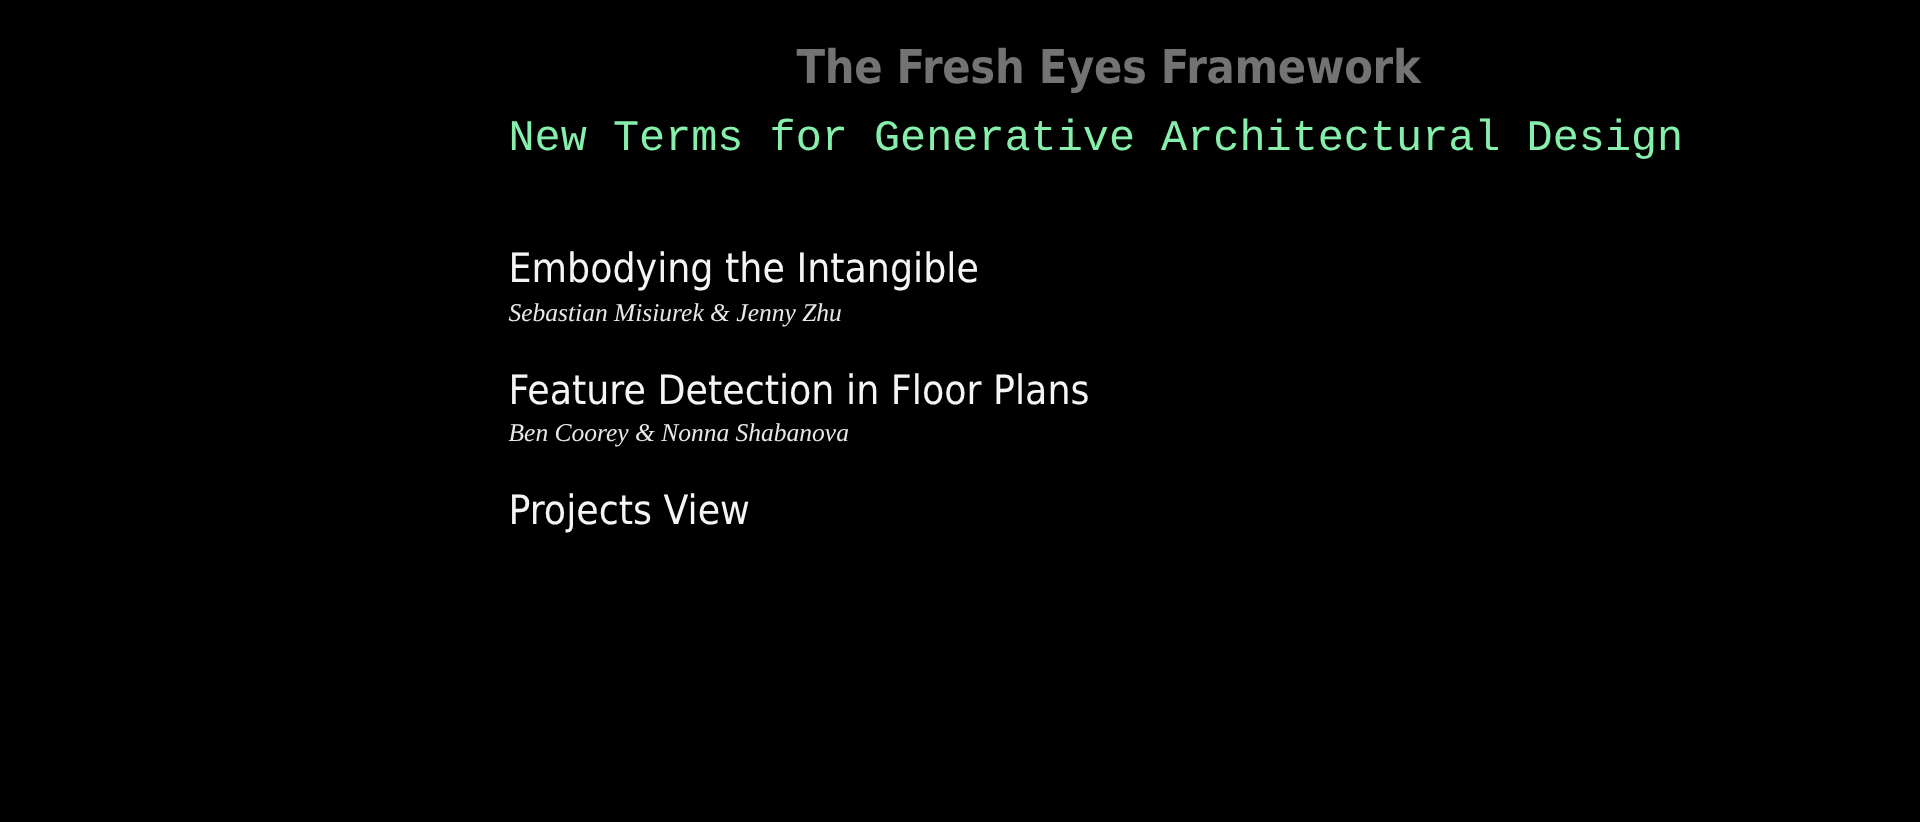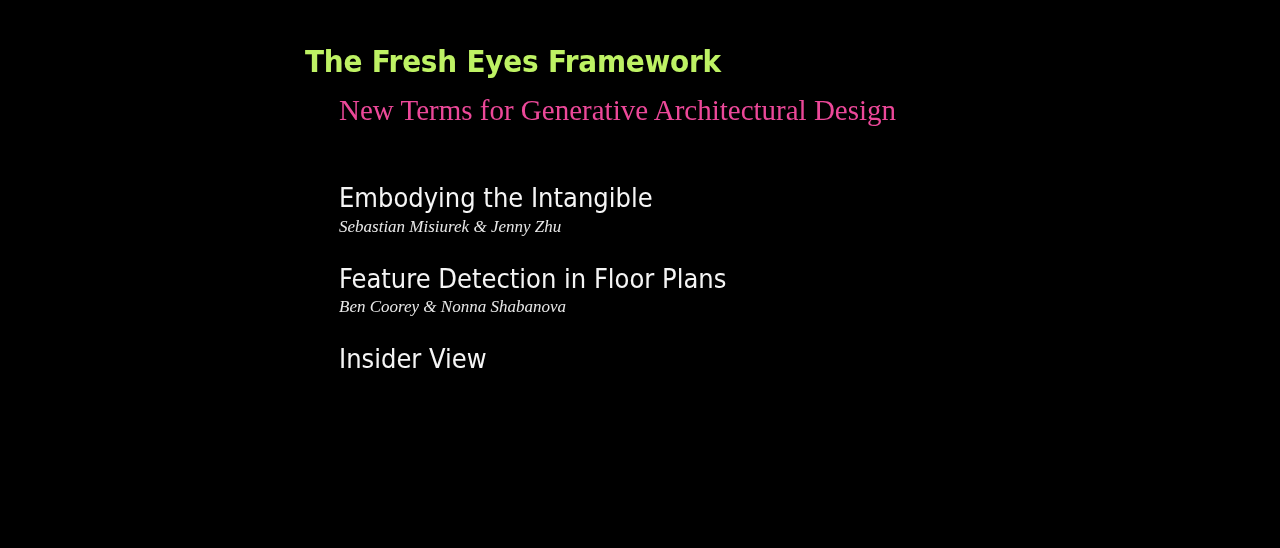--- a/index.html
+++ b/index.html
@@ -25,30 +25,31 @@
     left: 289px;
     top: 28px;
     width: 900px;
   }
   .section-title {
     font-family: "DejaVu Sans Condensed", "Liberation Sans Narrow", "Liberation Sans", sans-serif;
     font-weight: 700;
     font-size: 31px;
     line-height: 1.1;
     letter-spacing: -0.2px;
-    color: #bef264;
-    margin: 16px;
+    color: #737373;
+    margin: 0;
     white-space: nowrap;
+    text-align: center;
   }
   .subtitle {
-    font-family: Liberation Serif, serif;
+    font-family: Liberation Mono, monospace;
     font-weight: 300;
     font-size: 29px;
     line-height: 1.15;
-    color: #ec4899;
+    color: #86efac;
     margin: 14px 0 0 50px;
     white-space: nowrap;
   }
   .gap {
     height: 44px;
   }
   .entry-list {
     margin: 12px 0 0 0;
     padding: 0;
     list-style: none;
@@ -97,18 +98,18 @@
     <ul class="entry-list">
       <li class="entry">
         <div class="entry-title">Embodying the Intangible</div>
         <div class="entry-authors">Sebastian Misiurek &amp; Jenny Zhu</div>
       </li>
       <li class="entry">
         <div class="entry-title">Feature Detection in Floor Plans</div>
         <div class="entry-authors">Ben Coorey &amp; Nonna Shabanova</div>
       </li>
       <li class="entry">
-        <div class="entry-title">Insider View</div>
+        <div class="entry-title">Projects View</div>
       </li>
     </ul>
 
   </div>
 </div>
 
 </body></html>

